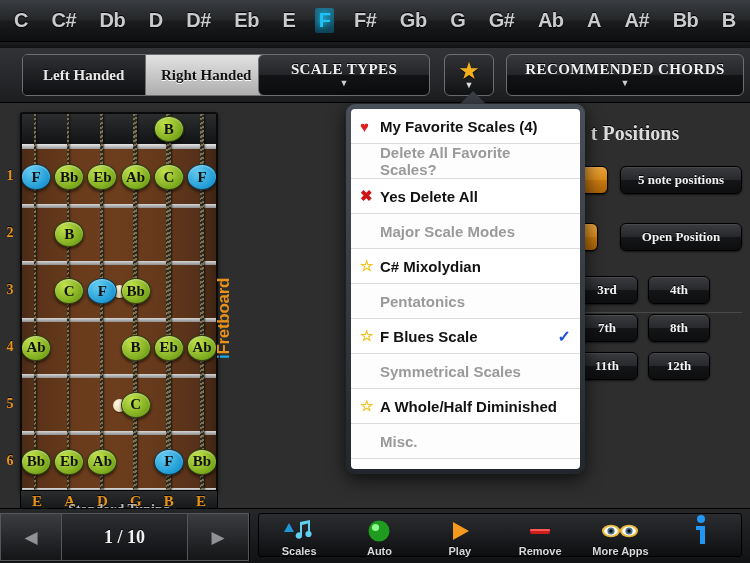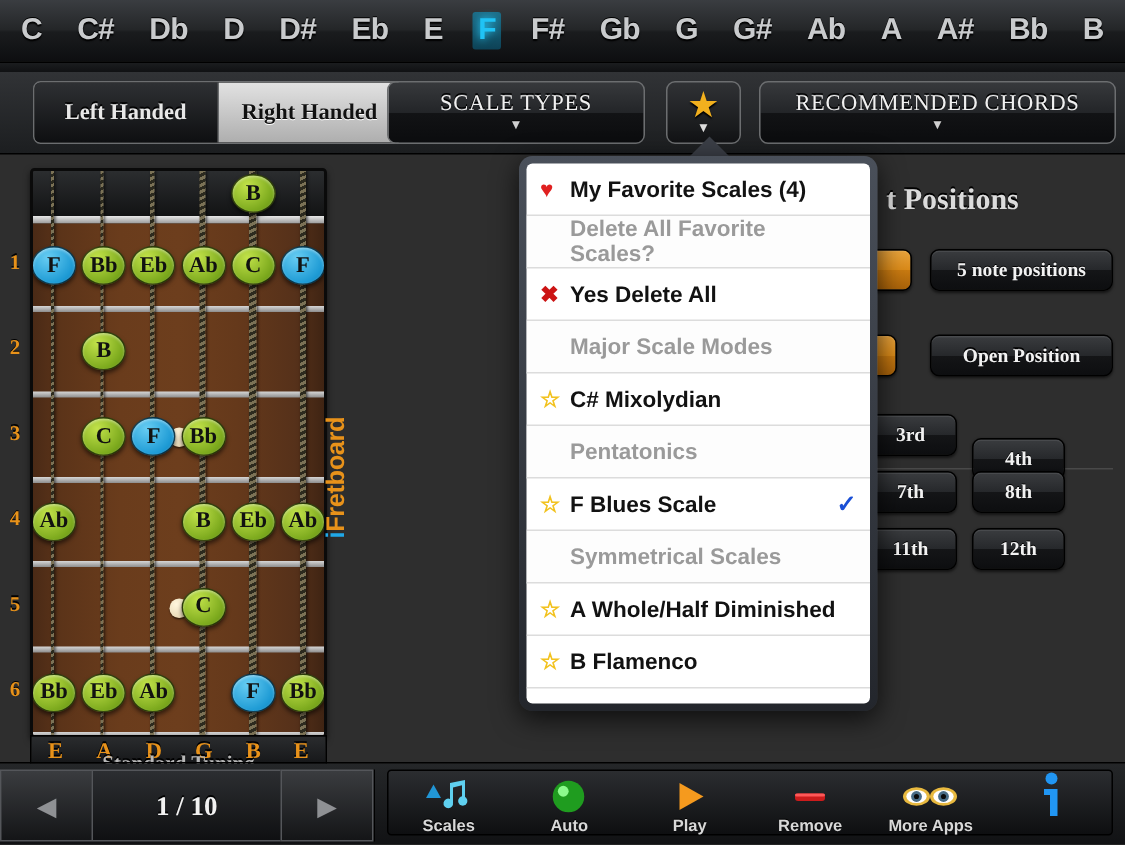--- a/index.html
+++ b/index.html
@@ -61,21 +61,21 @@
     color: #111; text-shadow: 0 1px 0 #fff;
   }
   .tbtn {
     position: absolute; top: 6px; height: 42px;
     border: 1px solid #6c6e70; border-radius: 6px;
     background: linear-gradient(to bottom,#37393c 0%, #232528 50%, #121315 51%, #0b0c0e 100%);
     color: #f0f0f0; text-shadow: 0 -1px 0 #000;
     display: flex; flex-direction: column; align-items: center; justify-content: center;
     cursor: pointer;
   }
-  .tbtn .lbl { font-size: 15px; font-weight: normal; letter-spacing: .4px; line-height: 1.05; }
+  .tbtn .lbl { font-size: 15px; font-weight: bold; letter-spacing: .4px; line-height: 1.05; }
   .tbtn .caret { font-size: 9px; color: #cfcfcf; line-height: 1; margin-top: 1px; }
   #btn-scale-types { left: 258px; width: 172px; }
   #btn-rec-chords  { left: 506px; width: 238px; }
   #btn-star {
     position: absolute; left: 444px; top: 6px; width: 50px; height: 42px;
     border: 1px solid #6c6e70; border-radius: 6px;
     background: linear-gradient(to bottom,#303235,#121315);
     display: flex; flex-direction: column; align-items: center; justify-content: center;
     cursor: pointer;
   }
@@ -390,21 +390,21 @@
     <div class="pbtn" style="left:100px; top:62px; width:122px;">5 note positions</div>
 
     <div class="rp-divider"></div>
 
     <div class="pbtn orange" style="left:-20px; top:119px; width:98px;">ns</div>
     <div class="pbtn" style="left:100px; top:119px; width:122px;">Open Position</div>
 
     <div id="pos-grid">
         <div class="pbtn" style="left: -16px; top: 172px; width: 62px;">2nd</div>
         <div class="pbtn" style="left: 56px; top: 172px; width: 62px;">3rd</div>
-        <div class="pbtn" style="left: 128px; top: 188px; width: 62px;">4th</div>
+        <div class="pbtn" style="left: 128px; top: 172px; width: 62px;">4th</div>
         <div class="pbtn" style="left: -16px; top: 210px; width: 62px;">6th</div>
         <div class="pbtn" style="left: 56px; top: 210px; width: 62px; text-align: center;">7th</div>
         <div class="pbtn" style="left: 128px; top: 210px; width: 62px;">8th</div>
         <div class="pbtn" style="left: -16px; top: 248px; width: 62px;">0th</div>
         <div class="pbtn" style="left: 56px; top: 248px; width: 62px;">11th</div>
         <div class="pbtn" style="left: 128px; top: 248px; width: 62px;">12th</div>
       </div>
   </div>
 
   <div class="popover">
@@ -440,20 +440,24 @@
             <span class="txt">F Blues Scale</span>
             <span class="check">✓</span>
           </div>
           <div class="pop-row header">
             <span class="ic"></span>
             <span class="txt">Symmetrical Scales</span>
           </div>
           <div class="pop-row">
             <span class="ic star">☆</span>
             <span class="txt">A Whole/Half Diminished</span>
+          </div>
+          <div class="pop-row header">
+            <span class="ic"></span>
+            <span class="txt">Misc.</span>
           </div>
           <div class="pop-row">
             <span class="ic star">☆</span>
             <span class="txt">B Flamenco</span>
           </div>
         </div>
     </div>
   </div>
 
   <div class="bottom">

